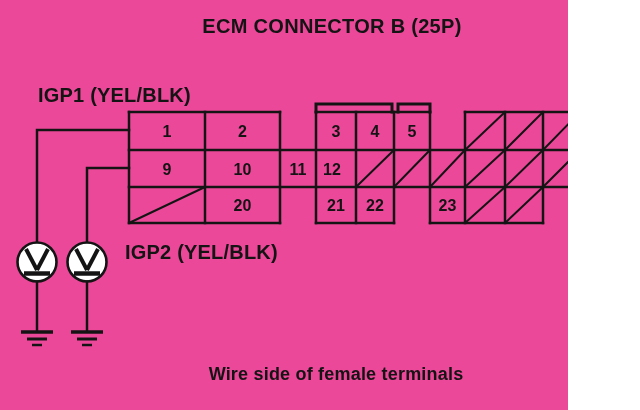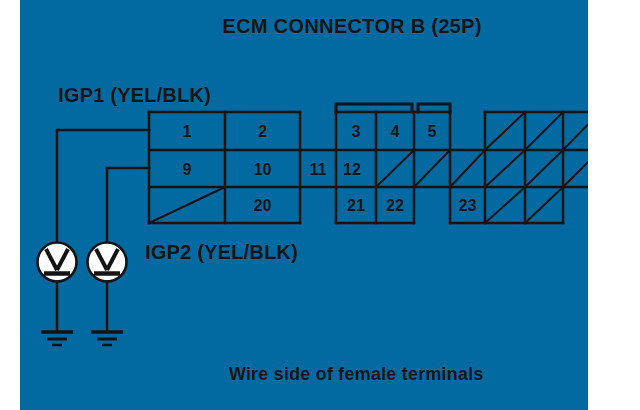--- a/index.html
+++ b/index.html
@@ -1,23 +1,22 @@
 <!DOCTYPE html>
 <html><head>
 <meta charset="utf-8">
 <style>
   html, body { margin: 0; padding: 0; }
   .page {
     position: relative;
     width: 568px;
     height: 410px;
-    background: #0369a1;
+    background: #ec4899;
     font-family: "Liberation Sans", sans-serif;
     overflow: hidden;
-    margin-left: 20px;
   }
   svg { display: block; }
   svg text {
     fill: #141414;
     font-family: "Liberation Sans", sans-serif;
     font-weight: bold;
   }
   .t-title   { font-size: 20px; letter-spacing: 0.3px; }
   .t-label   { font-size: 20px; letter-spacing: 0.2px; }
   .t-pin     { font-size: 16px; }

